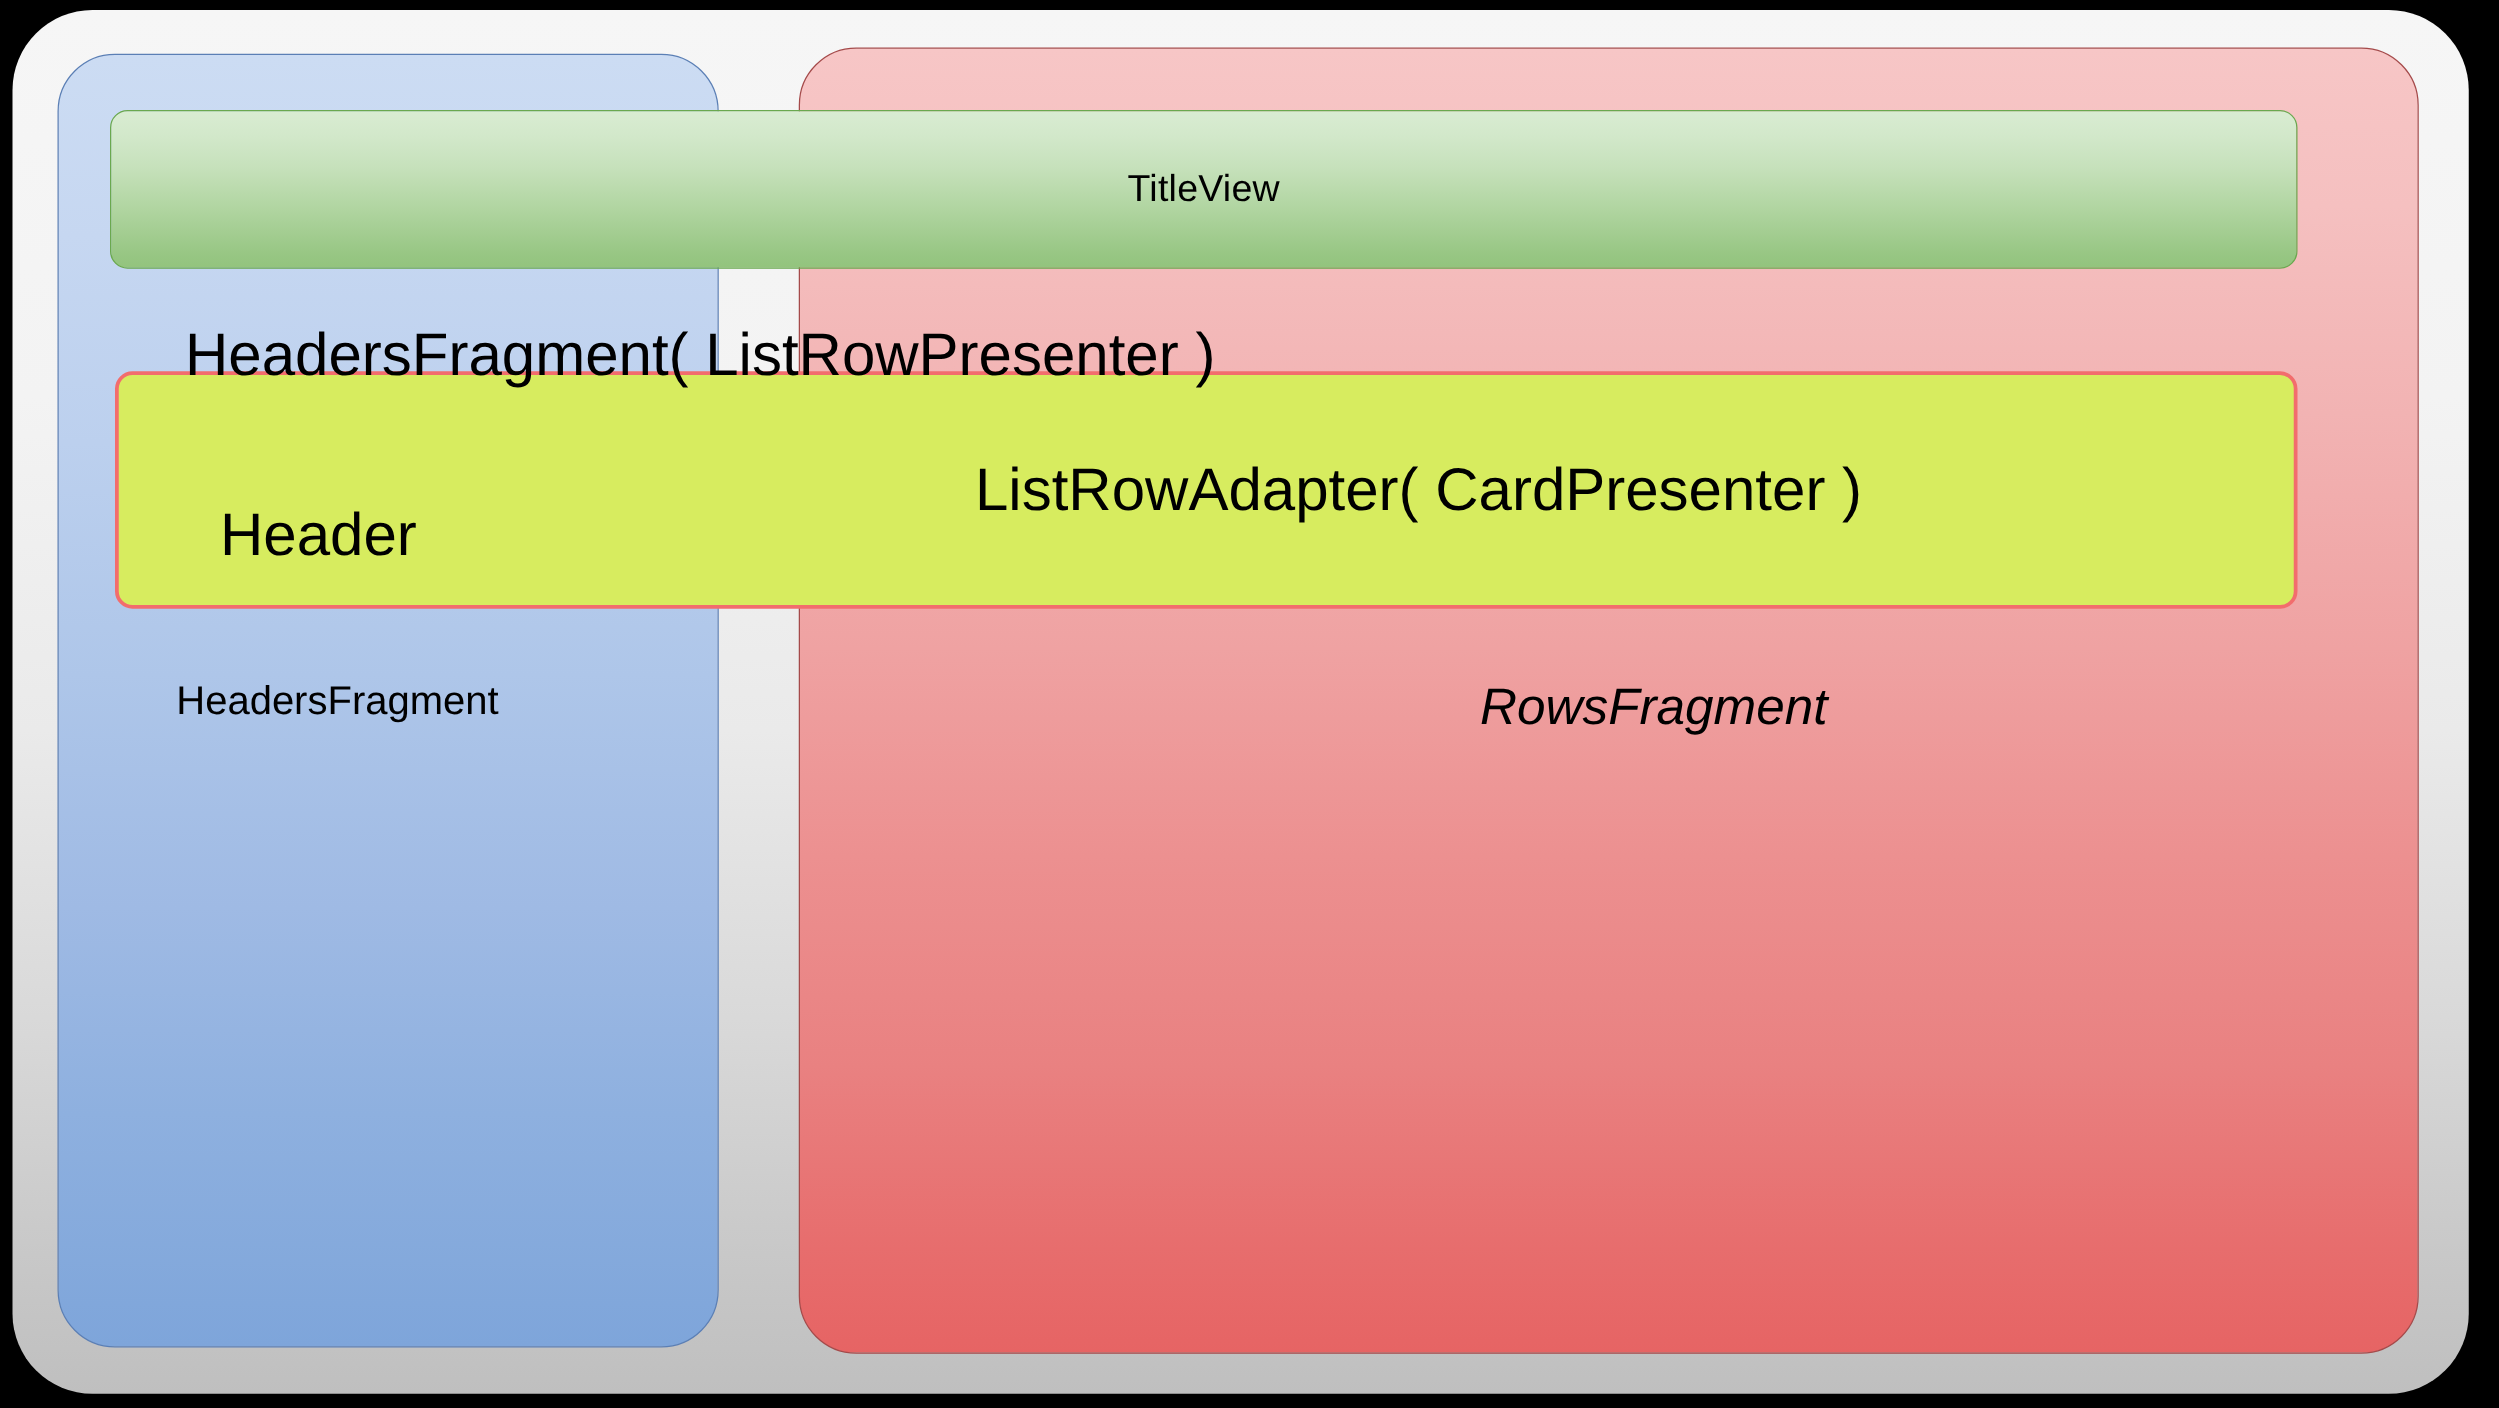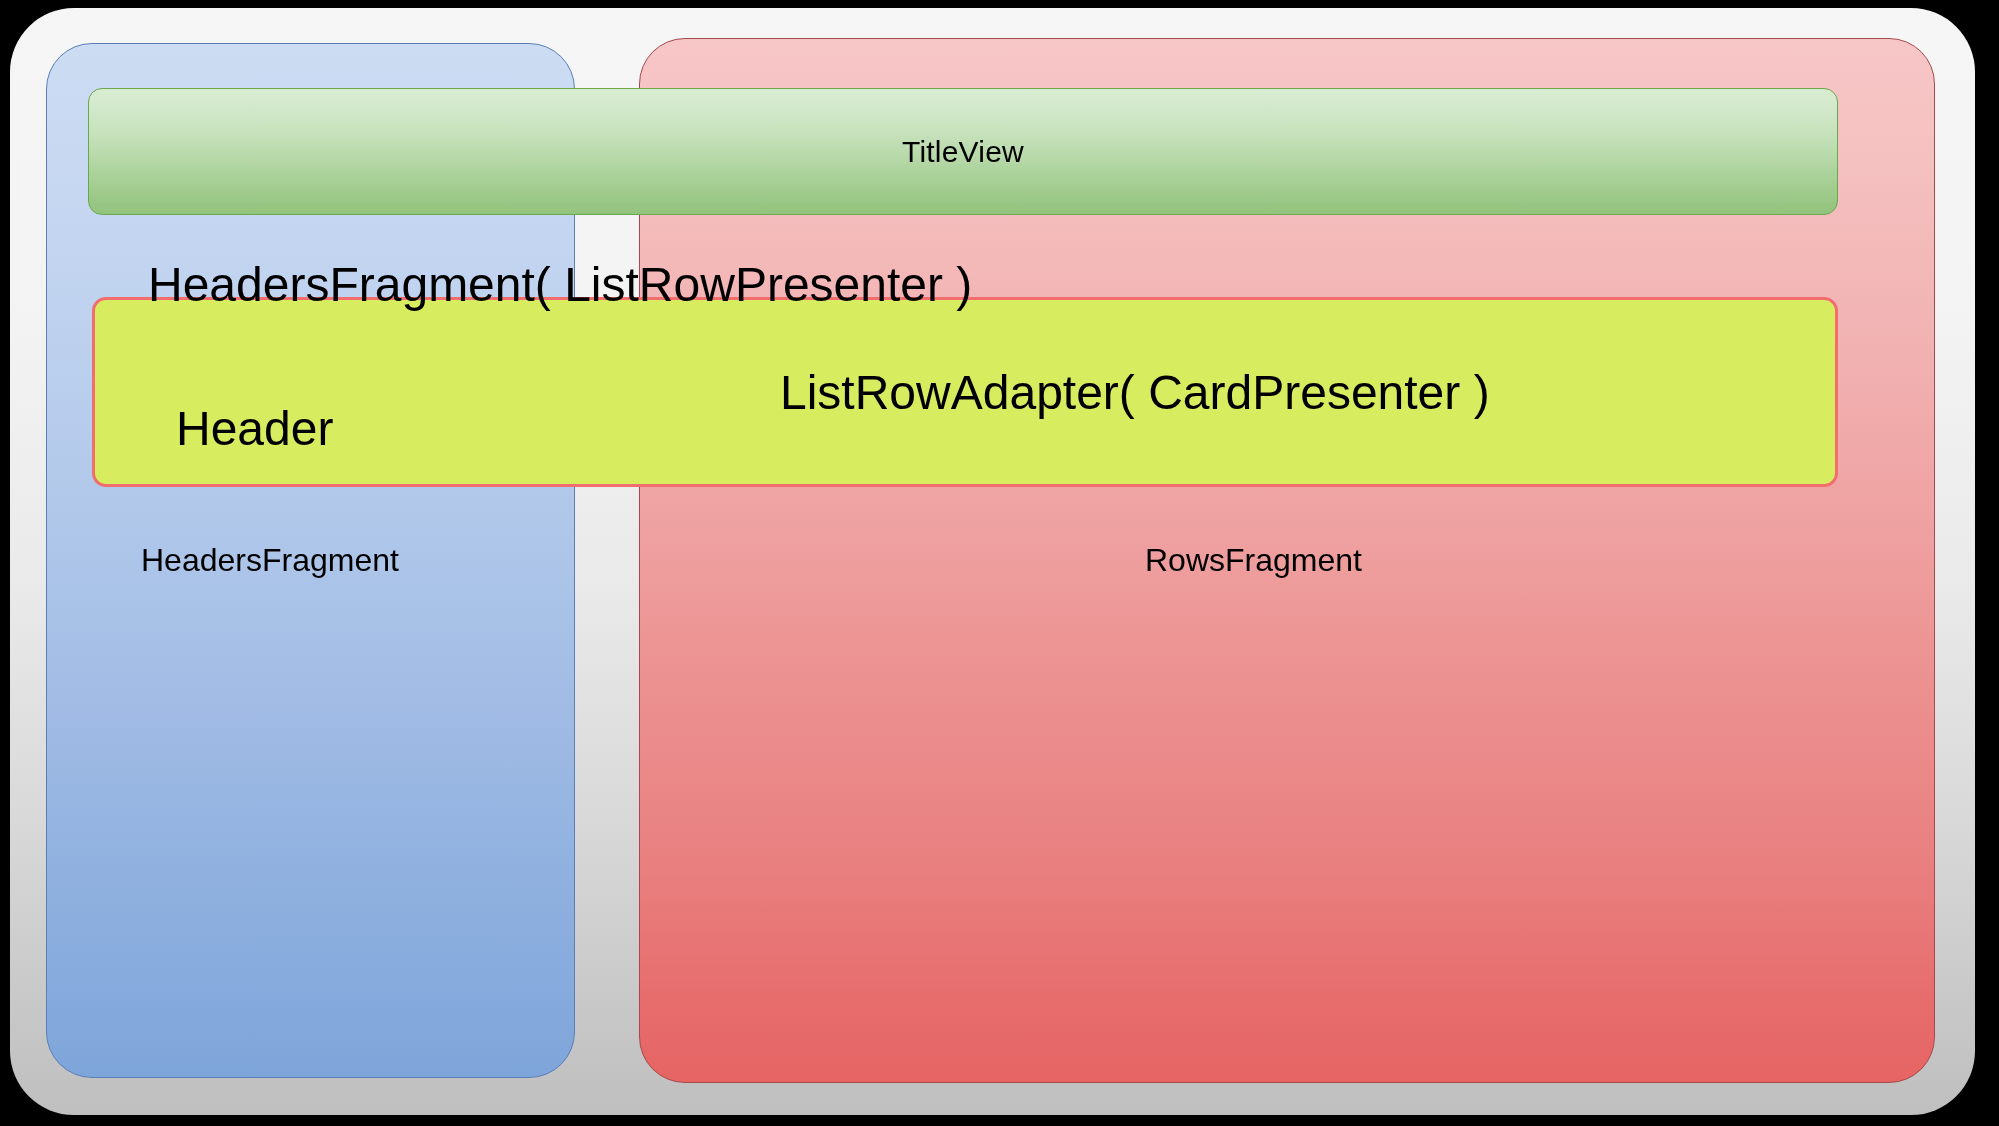--- a/index.html
+++ b/index.html
@@ -151,23 +151,24 @@
     font-size: 48px;
   }
 
   .label-headersfragment {
     left: 141px;
     top: 542px;
     font-size: 32px;
   }
 
   .label-rowsfragment {
-    left: 1145px;
+    left: 1184px;
     top: 542px;
-    font-size: 32px;
+    font-size: 41px;
+    font-style: italic;
   }
 </style>
 </head>
 <body>
 
 <div id="canvas">
 
   <div class="outer-frame"></div>
 
   <div class="panel-headers"></div>

